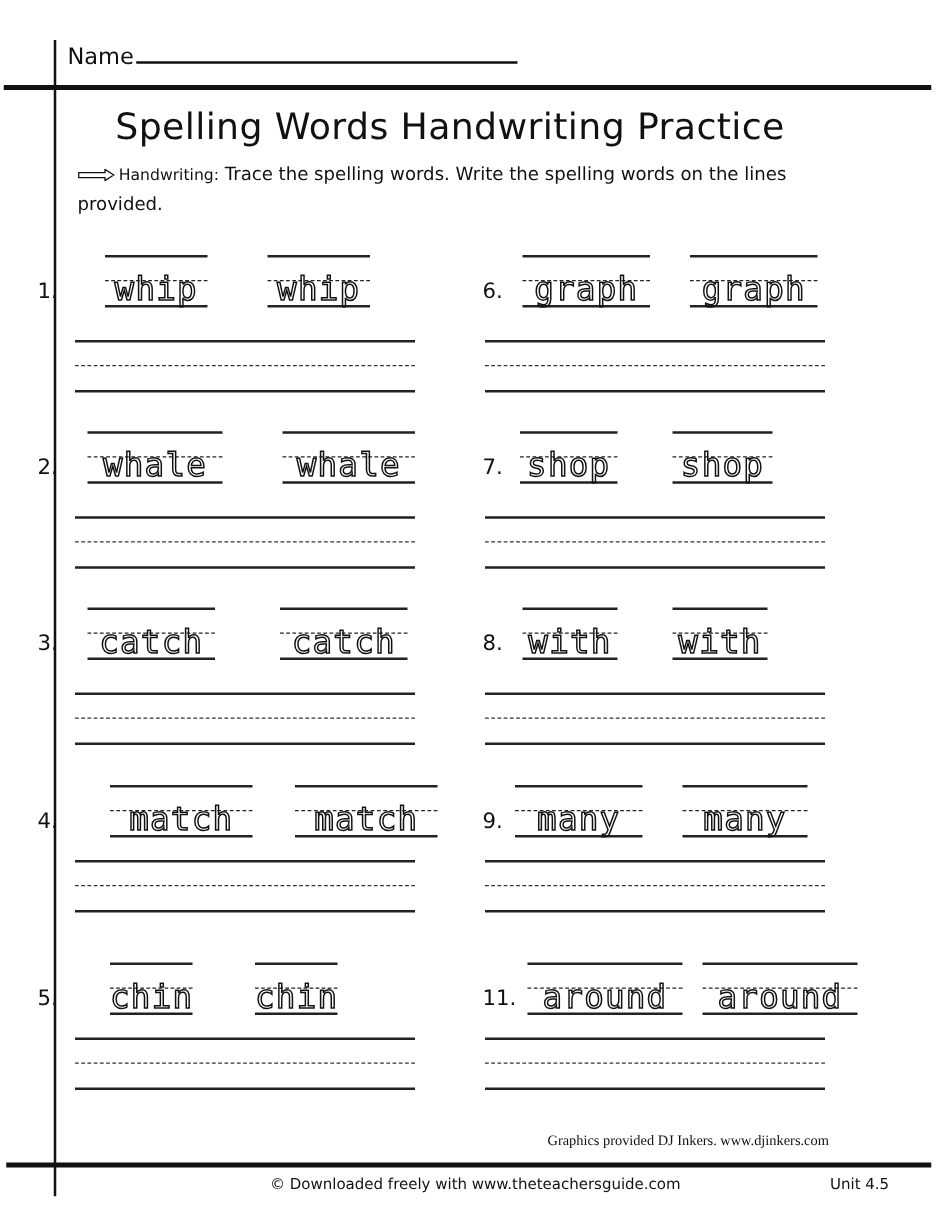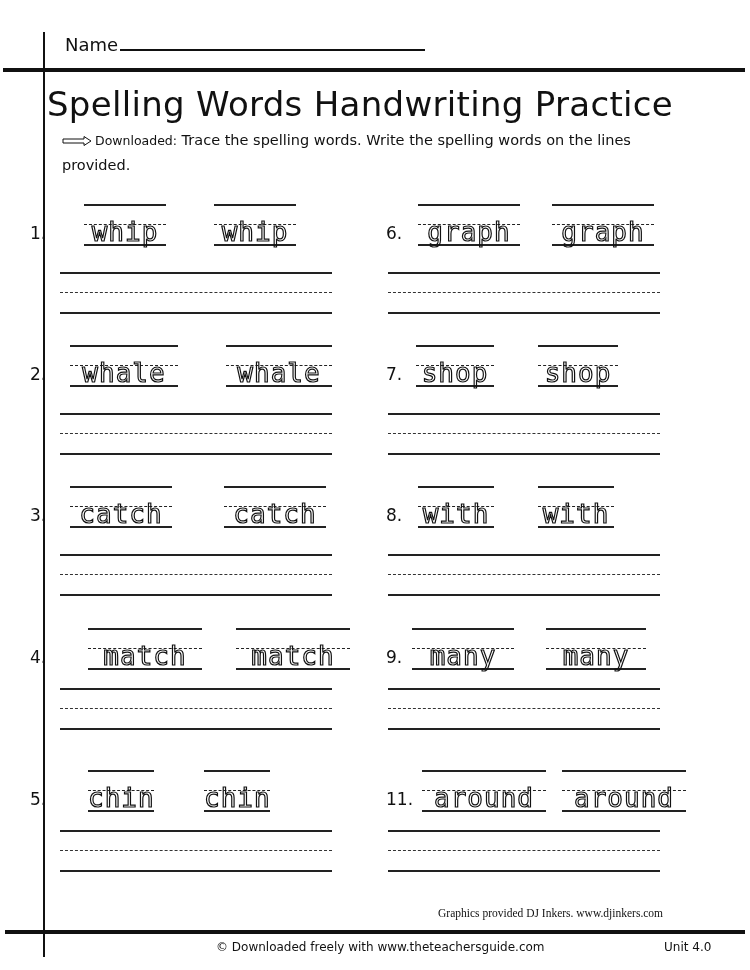--- a/index.html
+++ b/index.html
@@ -1,22 +1,22 @@
 <!DOCTYPE html>
 <html><head>
 <meta charset="utf-8">
 <style>
   html, body { margin: 0; padding: 0; background: #ffffff; }
   body { width: 750px; height: 970px; position: relative; overflow: hidden; font-family: "DejaVu Sans", sans-serif; color: #111; }
   .vline { position: absolute; left: 43px; top: 32px; width: 2px; height: 925px; background: #111; }
   .hline-top { position: absolute; left: 3px; top: 68px; width: 742px; height: 4px; background: #111; }
   .hline-bot { position: absolute; left: 5px; top: 930px; width: 740px; height: 4px; background: #111; }
-  .name-row { position: absolute; left: 54px; top: 33px; font-size: 18px; margin-left: 11px; }
+  .name-row { position: absolute; left: 54px; top: 33px; font-size: 18px; }
   .name-line { display: inline-block; width: 305px; border-bottom: 2px solid #111; height: 16px; vertical-align: baseline; margin-left: 2px; }
-  .title { position: absolute; left: 0; width: 720px; top: 84px; text-align: center; font-size: 34px; letter-spacing: 0.3px; }
+  .title { position: absolute; left: 0; width: 720px; top: 84px; text-align: center; font-size: 29px; letter-spacing: 0.3px; }
   .directions { position: absolute; left: 62px; top: 128px; width: 620px; font-size: 14.5px; line-height: 24px; }
   .arrow { display: inline-block; width: 30px; height: 10px; vertical-align: middle; margin-right: 3px; }
   .dir-label { font-size: 12.5px; }
   .item { position: absolute; }
   .num { position: absolute; top: 27px; font-size: 17px; }
   .trace { position: absolute; top: 0; height: 66px; }
   .trace .top { position: absolute; left: 0; right: 0; top: 8px; border-top: 2px solid #222; }
   .trace .mid { position: absolute; left: 0; right: 0; top: 28px; border-top: 1.5px dashed #222; }
   .trace .base { position: absolute; left: 0; right: 0; top: 48px; border-top: 2px solid #222; }
   .trace .word { position: absolute; left: 0; right: 0; top: 22px; text-align: center; font-family: "DejaVu Sans Mono", monospace; font-size: 26px; line-height: 28px; color: transparent; -webkit-text-stroke: 1.2px #111; letter-spacing: 1px; text-stroke: 1px #111; }
@@ -37,21 +37,21 @@
 
 <div class="name-row">
   <span>Name</span><span class="name-line"></span>
 </div>
 
 <div class="title">Spelling Words Handwriting Practice</div>
 
 <div class="directions">
   <svg class="arrow" viewBox="0 0 30 10">
       <path d="M1 3 H22 V0.5 L29 5 L22 9.5 V7 H1 Z" fill="none" stroke="#111" stroke-width="1"></path>
-    </svg><span class="dir-label">Downloaded:</span>
+    </svg><span class="dir-label">Handwriting:</span>
   <span>Trace the spelling words.   Write the spelling words on the lines provided.</span>
 </div>
 
 <div class="item" style="left:30px; top:196px;">
   <div class="num" style="left:0;">1.</div>
   <div class="trace" style="left:54px; width:82px;">
       <div class="top"></div>
       <div class="mid"></div>
       <div class="base"></div>
       <div class="word">whip</div>
@@ -253,13 +253,13 @@
     </div>
   <div class="write" style="left:2px; top:68px; width:272px;">
       <div class="l1"></div>
       <div class="l2"></div>
       <div class="l3"></div>
     </div>
 </div>
 
 <div class="credit">Graphics provided DJ Inkers. www.djinkers.com</div>
 <div class="footer-left">© Downloaded freely with www.theteachersguide.com</div>
-<div class="footer-right">Unit 4.0</div>
+<div class="footer-right">Unit 4.5</div>
 
 </body></html>

